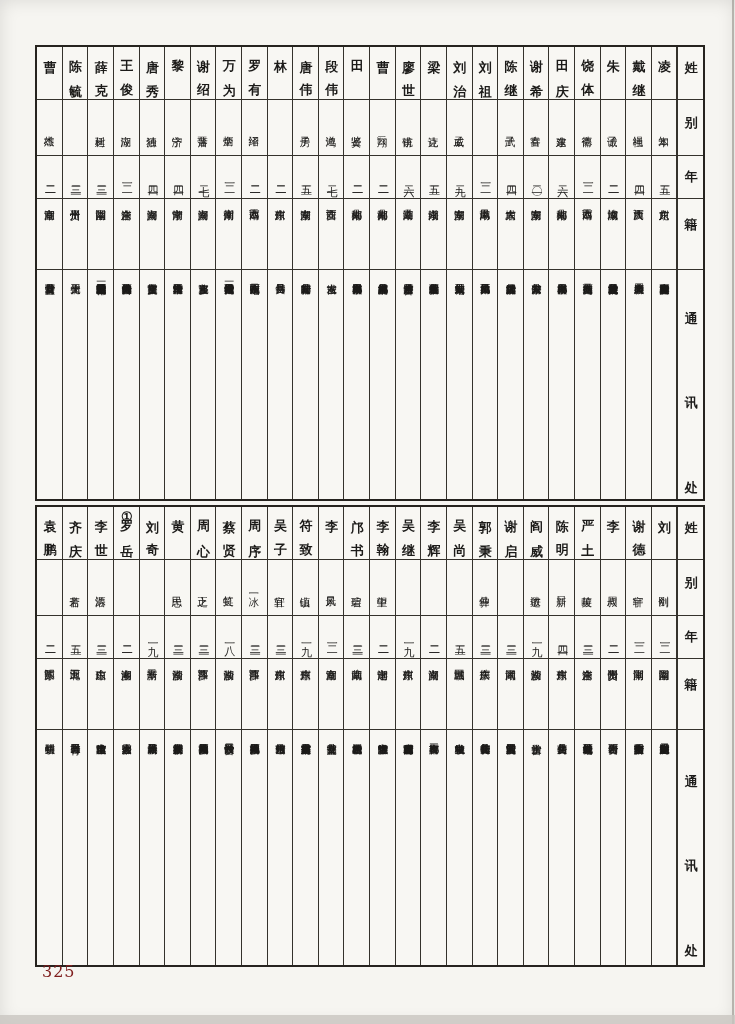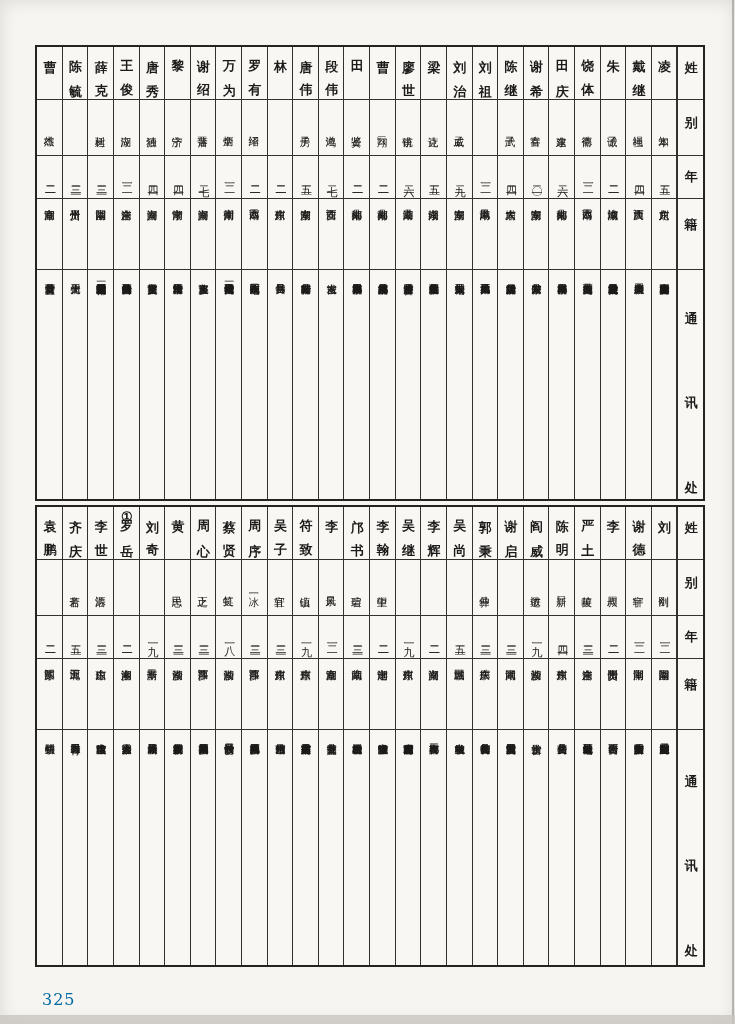--- a/index.html
+++ b/index.html
@@ -41,21 +41,21 @@
   .head-col .c-alias span{height:44px;text-align:justify;text-align-last:justify;}
   .head-col .c-age span{height:34px;text-align:justify;text-align-last:justify;}
   .head-col .c-origin span{height:52px;text-align:justify;text-align-last:justify;}
   .head-col .c-address{align-items:center;padding-top:0;}
   .head-col .c-address span{font-size:13px;height:170px;max-height:none;
                text-align:justify;text-align-last:justify;line-height:24px;}
 
   .note{writing-mode:vertical-rl;text-orientation:upright;font-size:8px;line-height:8px;
         position:absolute;bottom:2px;left:50%;transform:translateX(-50%);font-weight:normal;}
 
-  .page-number{position:absolute;left:42px;top:990px;font-size:16px;letter-spacing:1px;color:#0369a1;}
+  .page-number{position:absolute;left:42px;top:962px;font-size:16px;letter-spacing:1px;color:#7f1d1d;}
 </style>
 </head>
 <body>
 
 <div class="page">
   <div id="table-top" class="dir-table">
       <div class="col head-col">
         <div class="cell c-name">
           <span>姓名</span>
         </div>

